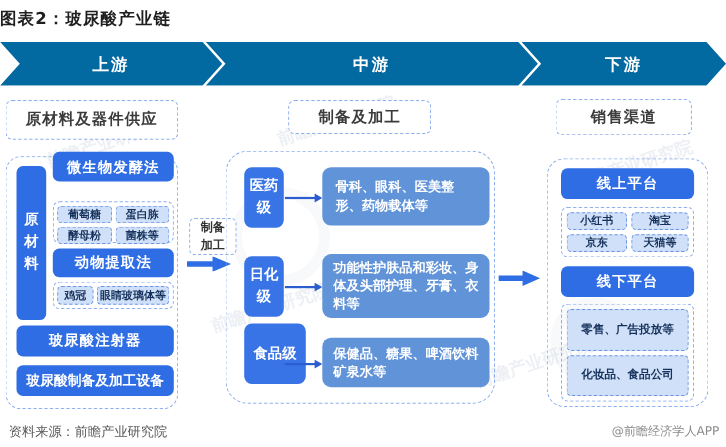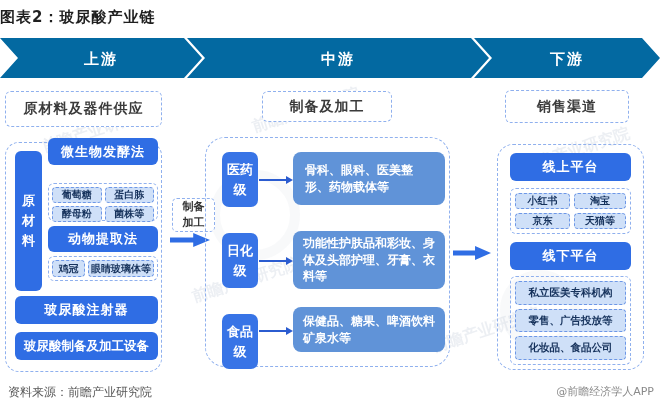--- a/index.html
+++ b/index.html
@@ -140,21 +140,21 @@
 </div>
 
 <div class="abs grade vert flexc" style="left:222px;top:233px;width:36px;height:55px;">
   <span>日化级</span>
 </div>
 <div class="abs connector" style="left:259px;top:260px;width:32px;"></div>
 <div class="abs content" style="left:293px;top:231px;width:152px;height:58px;">
   <span>功能性护肤品和彩妆、身体及头部护理、牙膏、衣料等</span>
 </div>
 
-<div class="abs grade vert flexc" style="left:222px;top:314px;width:36px;height:55px;">
+<div class="abs grade vert flexc" style="left:222px;top:294px;width:56px;height:55px;">
   <span>食品级</span>
 </div>
 <div class="abs connector" style="left:259px;top:330px;width:32px;"></div>
 <div class="abs content" style="left:293px;top:307px;width:152px;height:45px;">
   <span>保健品、糖果、啤酒饮料矿泉水等</span>
 </div>
 
 <div class="abs bigarrow" style="left:453px;top:246px;width:38px;height:14px;"></div>
 
 <div class="abs hdrbox flexc" style="left:505px;top:90px;width:124px;height:33px;">
@@ -172,19 +172,18 @@
   <div class="chip">淘宝</div>
   <div class="chip">京东</div>
   <div class="chip">天猫等</div>
 </div>
 
 <div class="abs blue blue13 flexc" style="left:510px;top:242px;width:121px;height:28px;">
   <span>线下平台</span>
 </div>
 
 <div class="abs chipwrap" style="left:510px;top:276px;width:121px;height:89px;display:flex;flex-direction:column;gap:4px;padding:4px;">
-  <div class="chip" style="flex:1;font-size:10.5px;">私立医美专科机构</div>
   <div class="chip" style="flex:1;font-size:10.5px;">零售、广告投放等</div>
   <div class="chip" style="flex:1;font-size:10.5px;">化妆品、食品公司</div>
 </div>
 
 <div class="abs src">资料来源：前瞻产业研究院</div>
 <div class="abs cred">@前瞻经济学人APP</div>
 
 </body></html>

